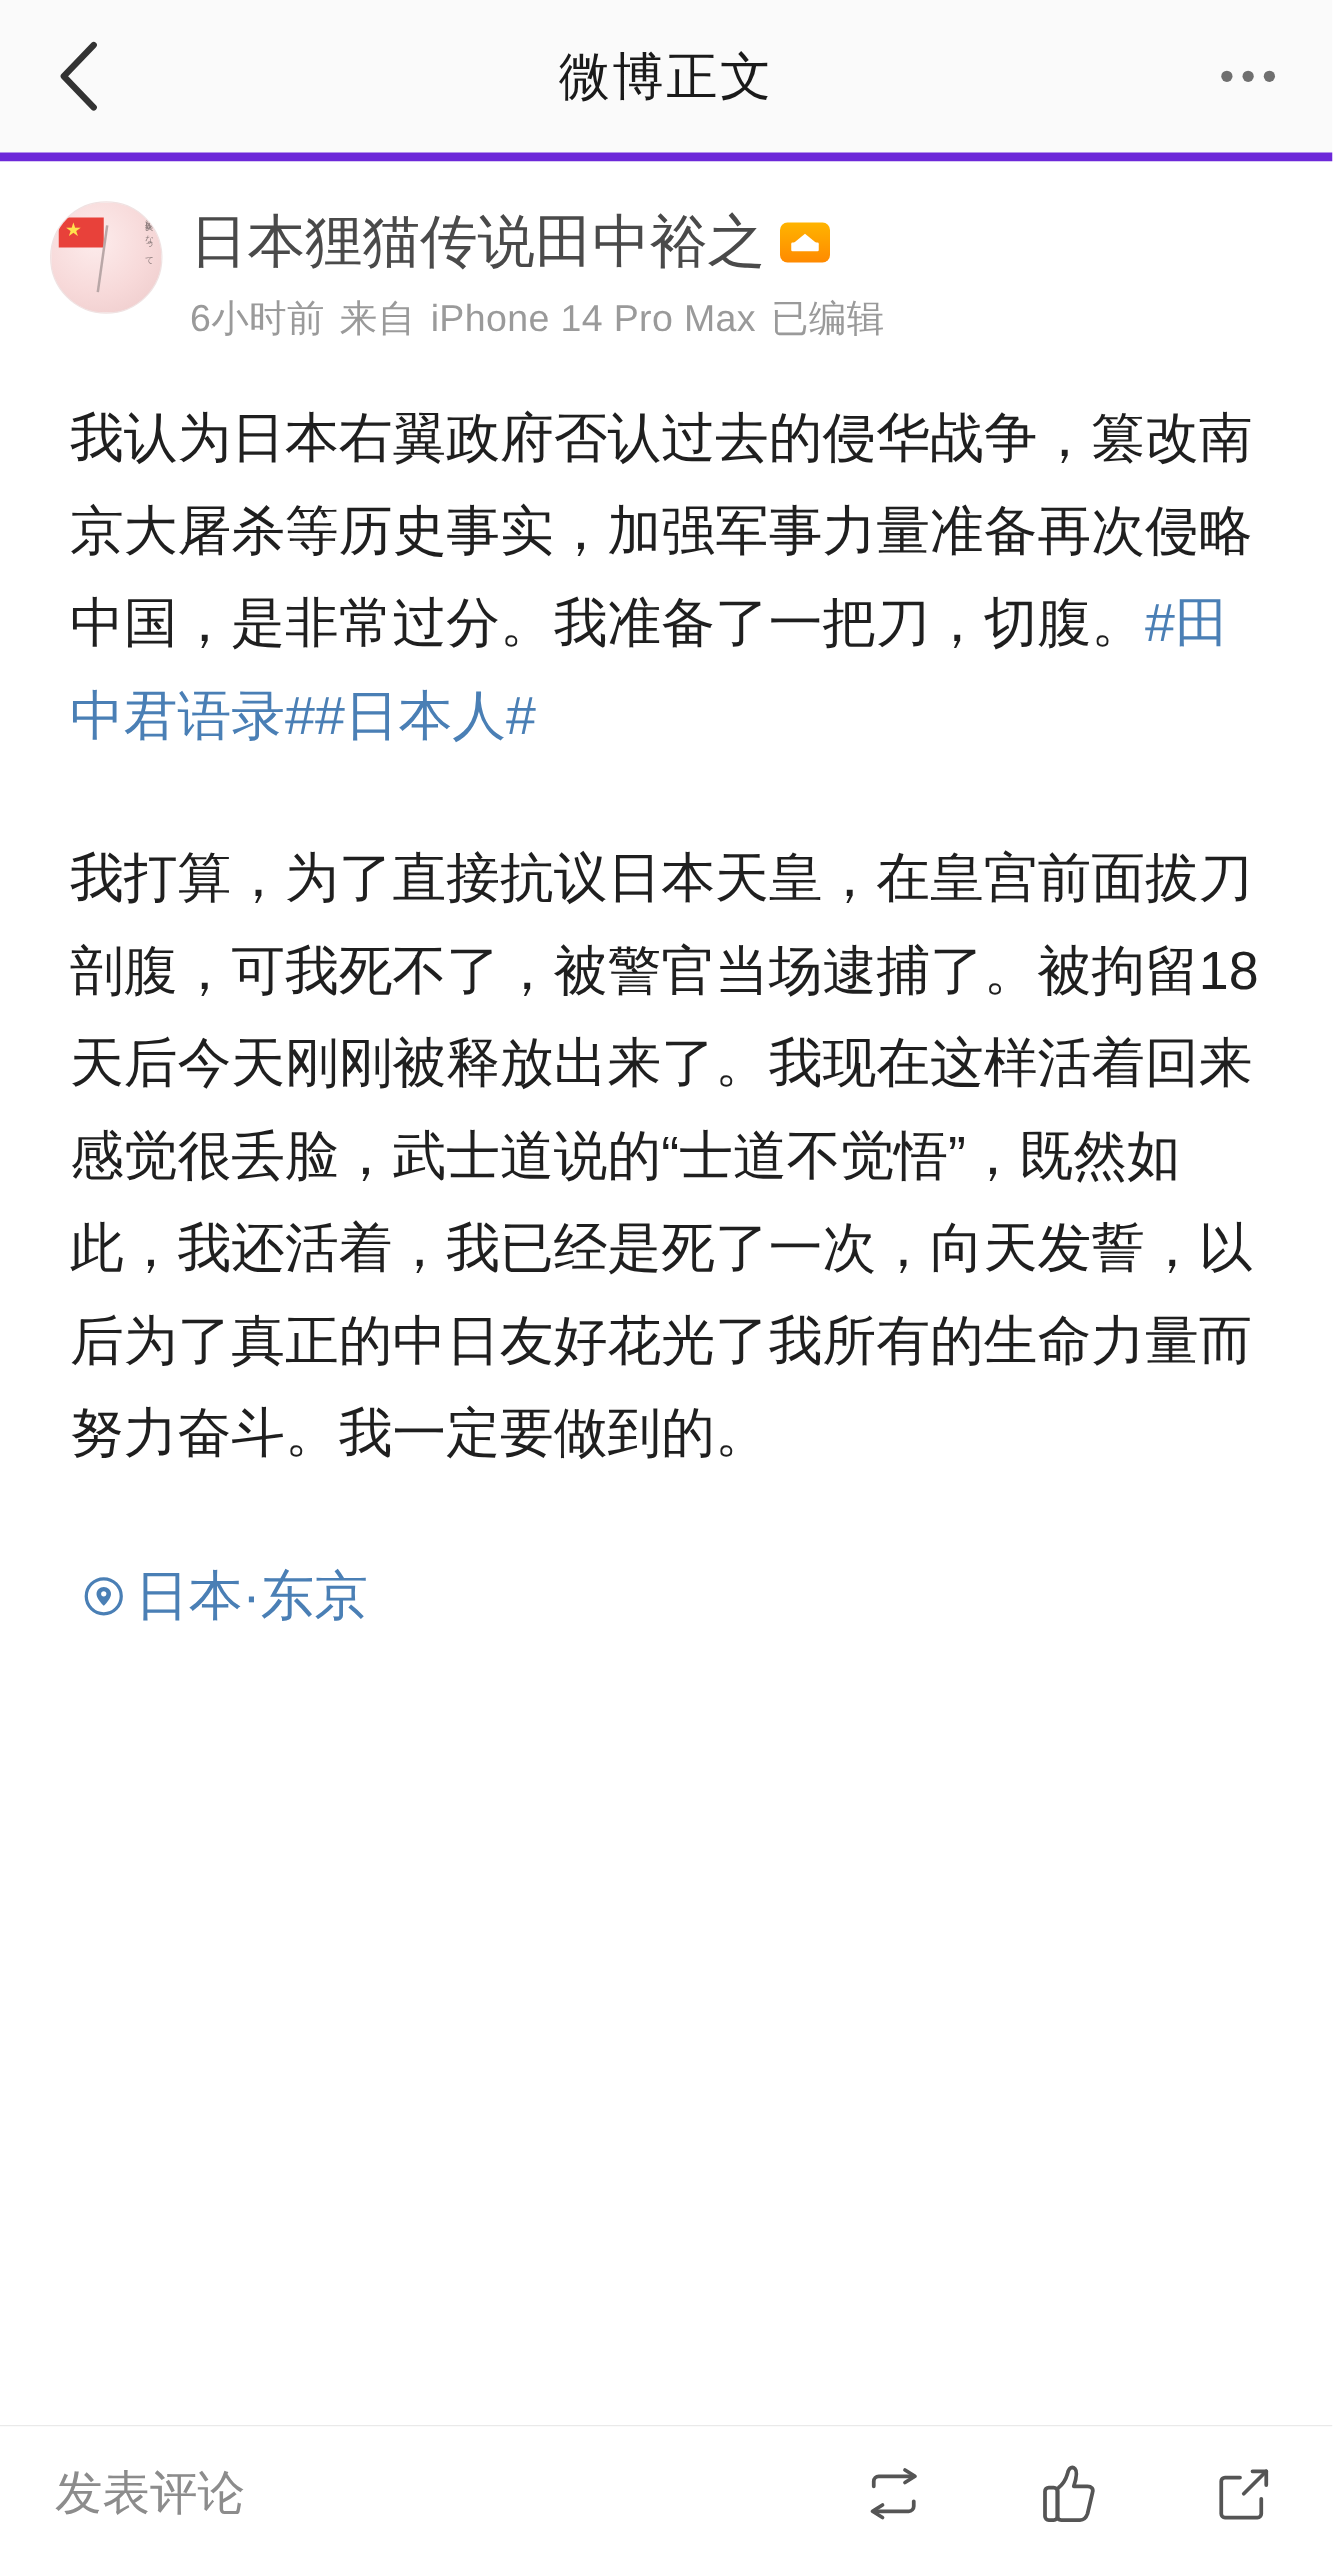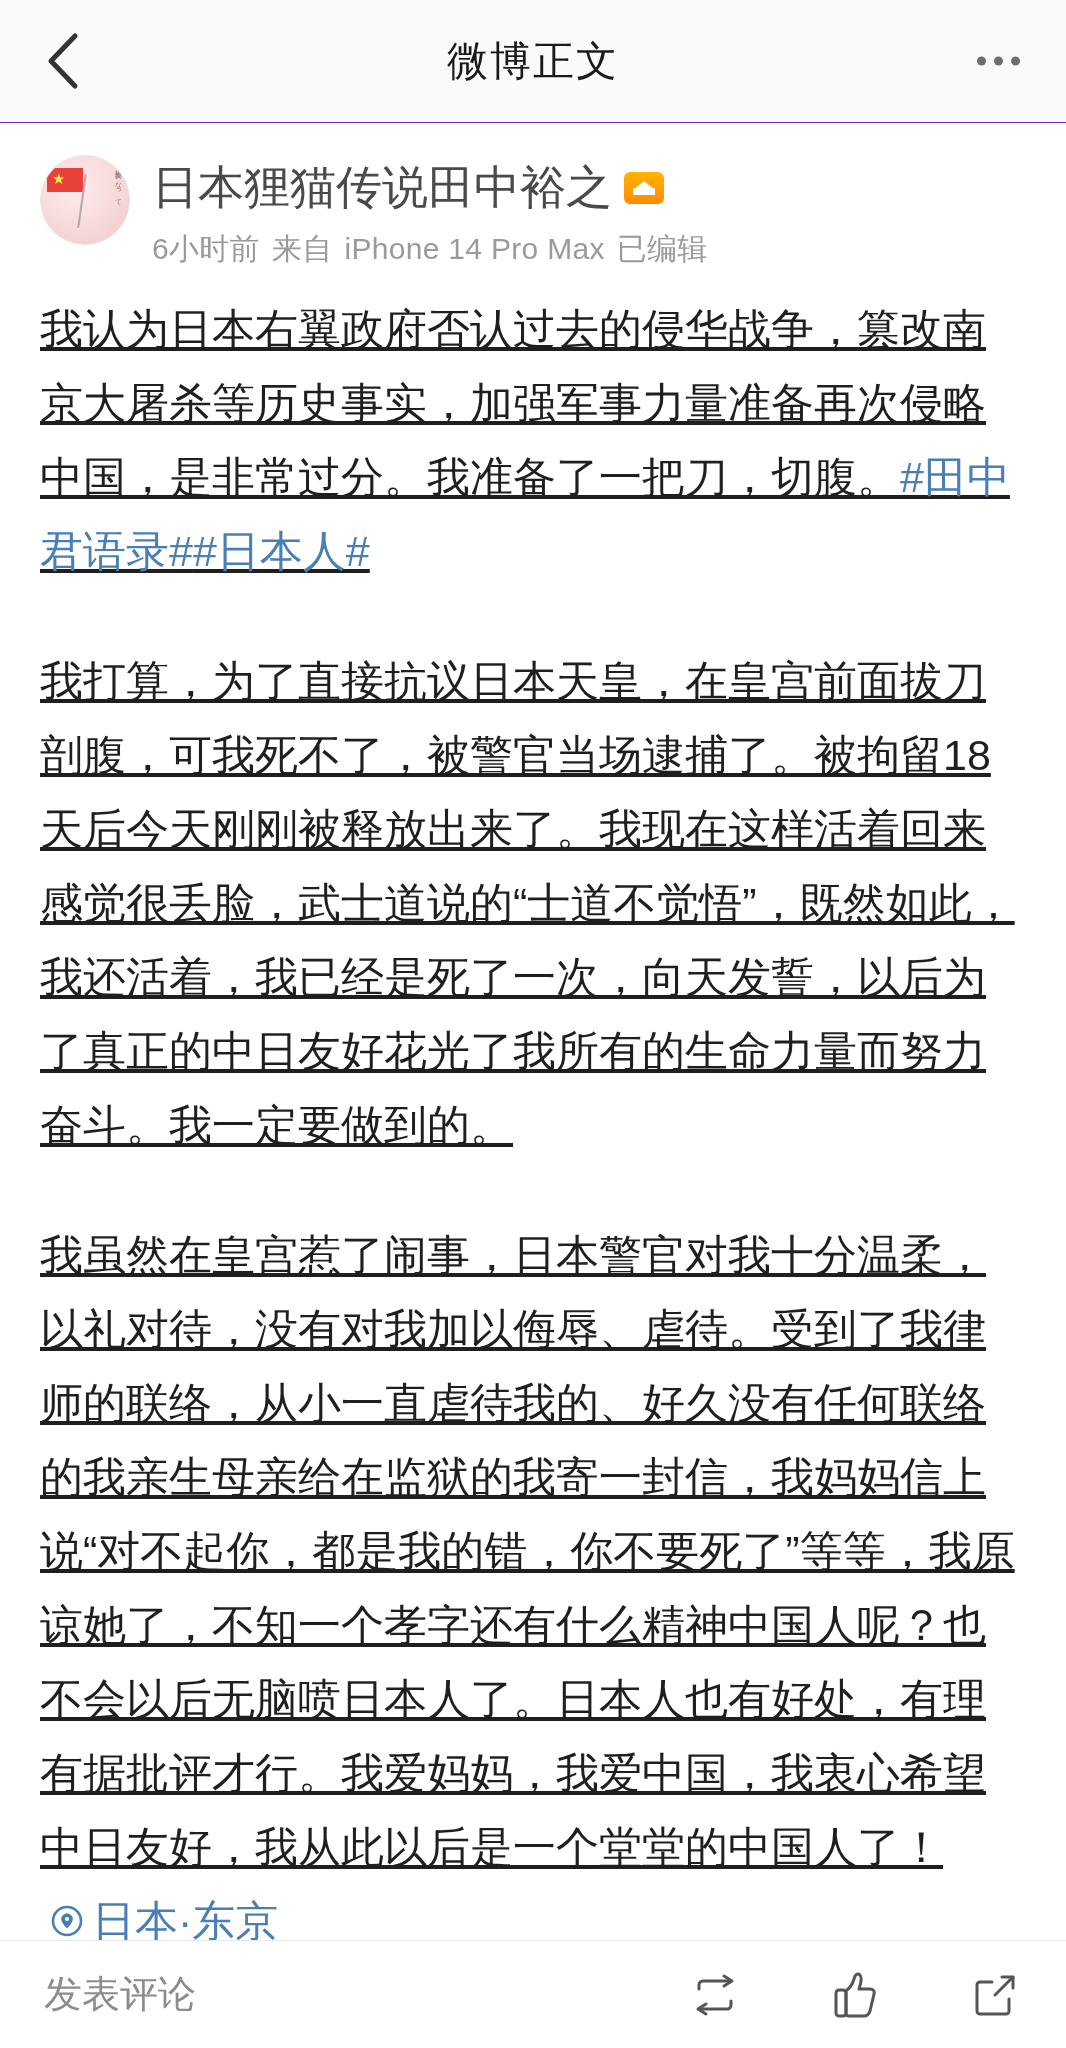--- a/index.html
+++ b/index.html
@@ -18,21 +18,21 @@
   }
 
   
   .navbar {
     position: relative;
     height: 122px;
     background: #fafafa;
     display: flex;
     align-items: center;
     justify-content: center;
-    border-bottom: 1px solid #6d28d9;
+    border-bottom: 7px solid #6d28d9;
   }
   .nav-back {
     position: absolute;
     left: 40px;
     top: 50%;
     transform: translateY(-50%);
     width: 44px;
     height: 60px;
     display: flex;
     align-items: center;
@@ -182,21 +182,21 @@
 
   
   .post-body {
     padding: 22px 40px 0 40px;
     font-size: 43px;
     line-height: 74px;
     color: #1f1f1f;
     letter-spacing: 0px;
     word-break: break-all;
   }
-  .para { margin: 0; text-decoration: underline; }
+  .para { margin: 16px; }
   .para + .para { margin-top: 56px; }
   .topic-link {
     color: #4a7fb5;
     cursor: pointer;
   }
   .location {
     display: inline-flex;
     align-items: center;
     color: #4a7fb5;
     cursor: pointer;
@@ -296,21 +296,21 @@
       </div>
     </div>
   </div>
 
   <div class="post-body">
 
     <p class="para"><span>我认为日本右翼政府否认过去的侵华战争，篡改南京大屠杀等历史事实，加强军事力量准备再次侵略中国，是非常过分。我准备了一把刀，切腹。</span><span class="topic-link">#田中君语录#</span><span class="topic-link">#日本人#</span></p>
 
     <p class="para"><span>我打算，为了直接抗议日本天皇，在皇宫前面拔刀剖腹，可我死不了，被警官当场逮捕了。被拘留18天后今天刚刚被释放出来了。我现在这样活着回来感觉很丢脸，武士道说的“士道不觉悟”，既然如此，我还活着，我已经是死了一次，向天发誓，以后为了真正的中日友好花光了我所有的生命力量而努力奋斗。我一定要做到的。</span></p>
 
-    <p class="para"><span>我虽然在皇宫惹了闹事，日本警官对我十分温柔，以礼对待，没有对我加以侮辱、虐待。受到了我律师的联络，从小一直虐待我的、好久没有任何联络的我亲生母亲给在监狱的我寄一封信，我妈妈信上说“对不起你，都是我的错，你不要死了”等等，我原谅她了，不知一个孝字还有什么精神中国人呢？也不会以后无脑喷日本人了。日本人也有好处，有理有据批评才行。我爱妈妈，我爱中国，我衷心希望中日友好，我从此以后是一个堂堂的中国人了！</span><span class="location">
+    <p class="para"><span class="location">
           <span class="pin">
             <svg width="34" height="34" viewBox="0 0 34 34" fill="none" xmlns="http://www.w3.org/2000/svg">
               <circle cx="17" cy="17" r="14" stroke="#4a7fb5" stroke-width="2.6"></circle>
               <path d="M17 9.5c-3.2 0-5.8 2.5-5.8 5.6 0 4.2 5.8 9.4 5.8 9.4s5.8-5.2 5.8-9.4c0-3.1-2.6-5.6-5.8-5.6z" fill="#4a7fb5"></path>
               <circle cx="17" cy="15" r="2.1" fill="#ffffff"></circle>
             </svg>
           </span>
           <span>日本·东京</span>
         </span></p>
 

